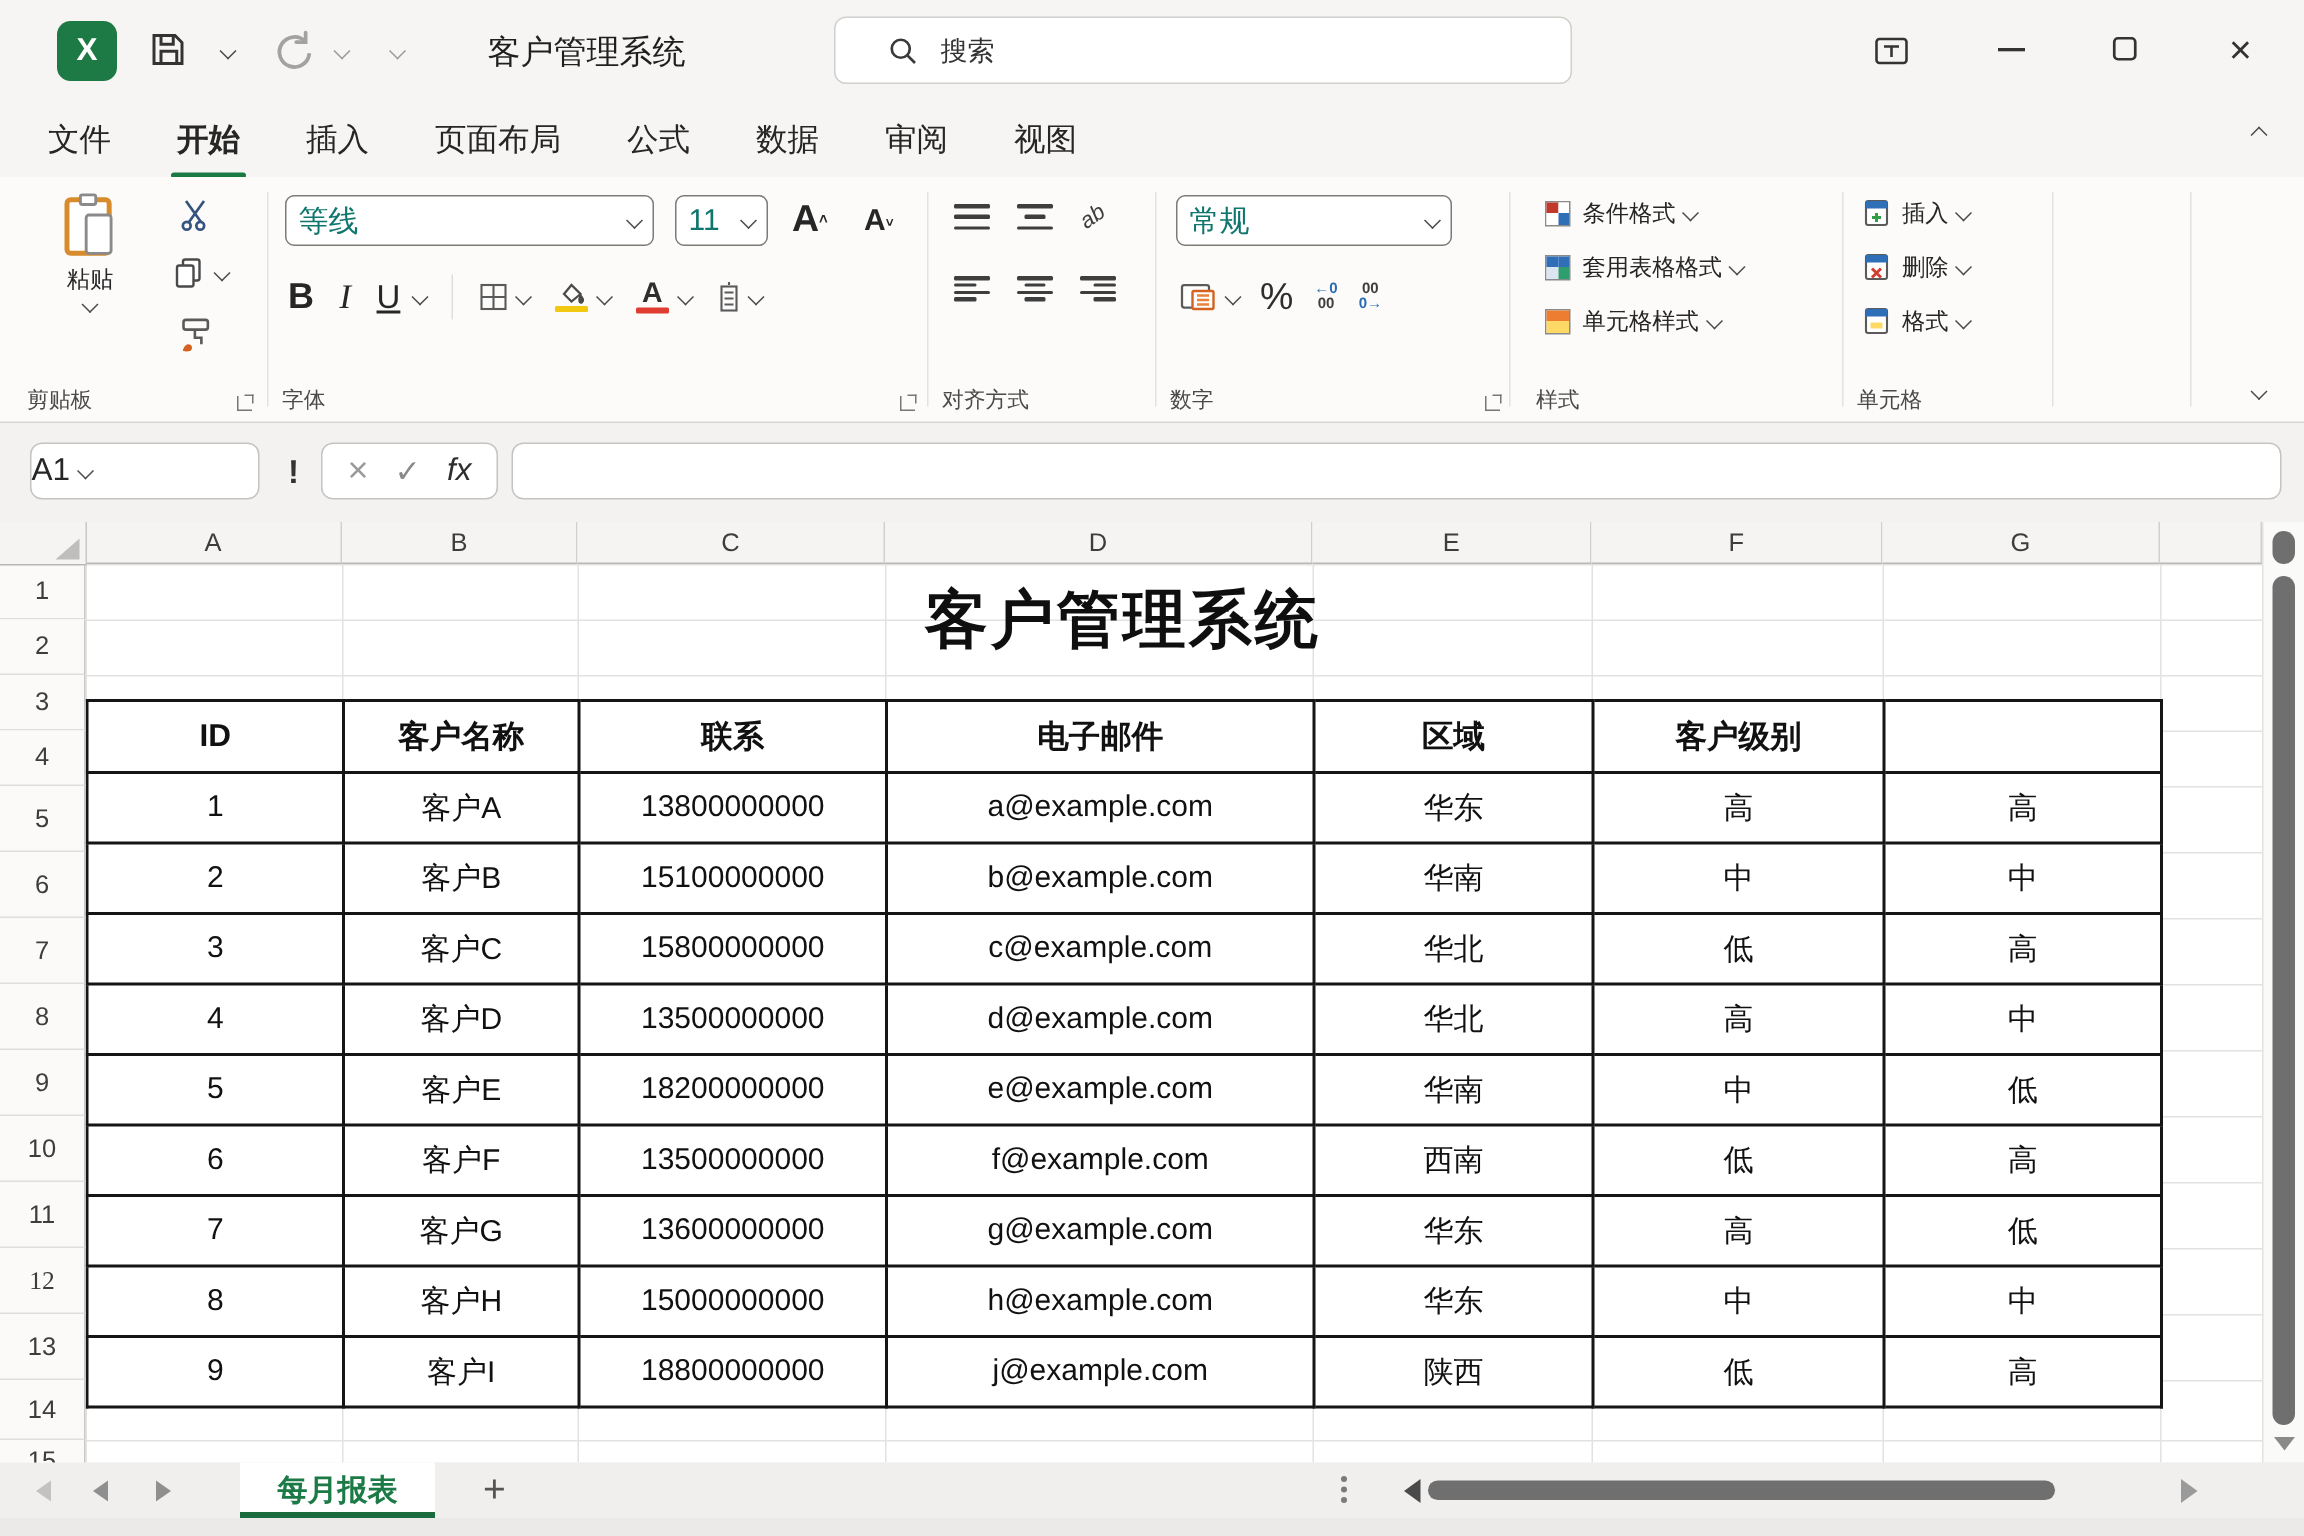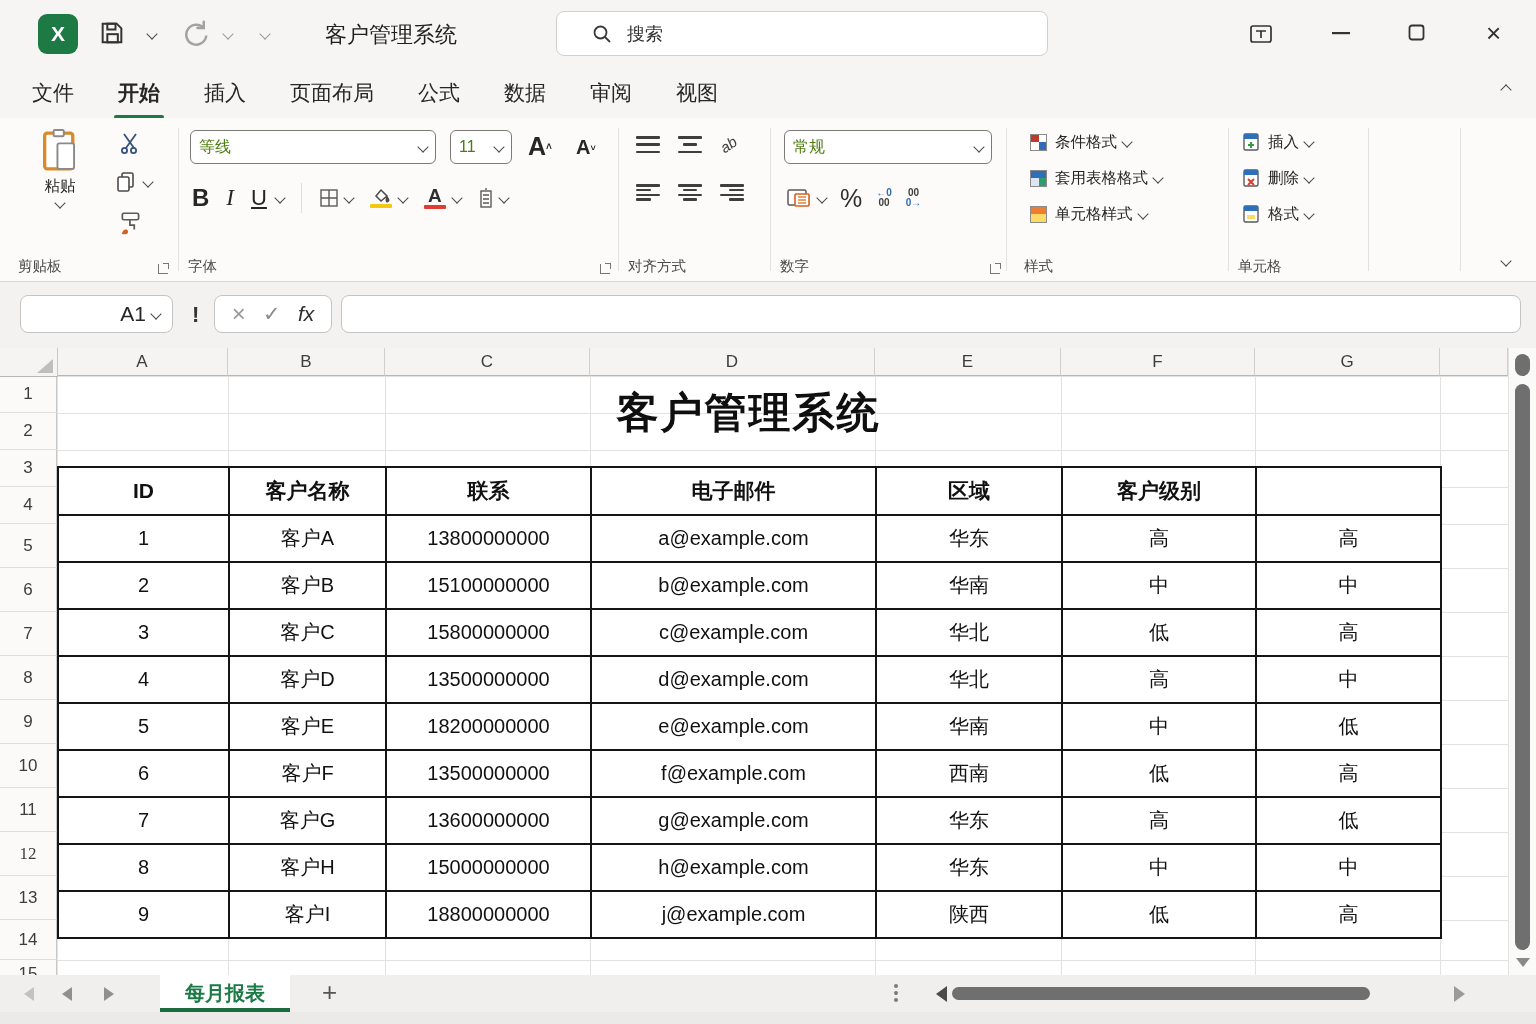--- a/index.html
+++ b/index.html
@@ -26,21 +26,21 @@
   .tab.active::after{content:"";position:absolute;left:-2px;right:-2px;bottom:-6px;height:4px;background:#1b7a43;border-radius:2px}
   .collapse-chev{position:absolute;right:26px;top:86px}
   
   .ribbon{position:absolute;top:118px;left:0;right:0;height:163px;background:#fcfbfa;border-bottom:1px solid #d8d6d3}
   .rgroup{position:absolute;top:0;bottom:0}
   .vsep{position:absolute;top:10px;bottom:10px;width:1px;background:#e4e2df}
   .grouplabel{position:absolute;bottom:5px;left:0;right:0;text-align:left;font-size:14.5px;color:#4a4a4a}
   .launcher{position:absolute;right:2px;bottom:7px;width:9px;height:9px;border-left:1.5px solid #777;border-bottom:1.5px solid #777}
   .launcher::after{content:"";position:absolute;right:-1px;top:-1px;width:5px;height:5px;border-right:1.5px solid #777;border-top:1.5px solid #777}
   .rbtn{display:inline-flex;align-items:center;background:none;border:0;padding:0;font:inherit;color:#262626}
-  .inputbox{background:#fff;border:1.5px solid #7d7b78;border-radius:6px;display:flex;align-items:center;box-sizing:border-box;font-size:16px;color:#4d7c0f;padding:0 8px;justify-content:space-between}
+  .inputbox{background:#fff;border:1.5px solid #7d7b78;border-radius:6px;display:flex;align-items:center;box-sizing:border-box;font-size:20px;color:#0f766e;padding:0 8px;justify-content:space-between}
   .bars{width:24px;height:17px;display:flex;flex-direction:column;justify-content:space-between}
   .bars i{display:block;height:2.5px;background:#3e3e3e;border-radius:1px;width:100%}
   .bars.al i:nth-child(even){width:62%;align-self:flex-start}
   .bars.ac i:nth-child(even){width:62%;align-self:center}
   .bars.ar i:nth-child(even){width:62%;align-self:flex-end}
   .colorbar{display:block;height:4px;width:22px;border-radius:1px;margin-top:1px}
   .bigA{font-size:19px;font-weight:bold;color:#2e2e2e;line-height:16px}
   .dec{font-size:10px;line-height:10px;color:#3e3e3e;font-weight:bold;text-align:center}
   .dec b{color:#2b6cb3}
   .sic{width:17px;height:17px;display:grid;grid-template-columns:1fr 1fr;grid-template-rows:1fr 1fr;border:1px solid #8a8a8a;box-sizing:border-box;margin-right:8px;flex:none}
@@ -277,21 +277,21 @@
           <i></i>
           <i></i>
           <i></i>
         </span>
     </div>
     <div class="grouplabel">对齐方式</div>
   </div>
   <div class="vsep" style="left:770px"></div>
 
   <div class="rgroup" style="left:780px;width:222px">
-    <div class="inputbox" style="position:absolute;left:4px;top:12px;width:208px;height:34px">
+    <div class="inputbox" style="position:absolute;left:4px;top:12px;width:184px;height:34px">
       <span>常规</span>
         <i class="chev"></i>
     </div>
     <div style="position:absolute;left:6px;top:62px;display:flex;align-items:center;gap:14px;height:36px">
       <button class="rbtn">
         <span>
           <svg width="26" height="20" viewBox="0 0 26 20" fill="none">
             <rect x="2" y="2" width="18" height="15" rx="1.5" stroke="#5a5a5a" stroke-width="1.5" fill="#fff"></rect>
             <rect x="9" y="6" width="14" height="12" rx="1" fill="#fff" stroke="#d3611f" stroke-width="1.6"></rect>
             <path d="M12 9h8M12 12h8M12 15h8" stroke="#e8833a" stroke-width="1.6"></path>
@@ -387,21 +387,21 @@
     </div>
     <div class="grouplabel">单元格</div>
   </div>
   <div class="vsep" style="left:1368px"></div>
 
   <div class="vsep" style="left:1460px"></div>
   <i class="chev" style="position:absolute;right:26px;bottom:16px"></i>
 </div>
 
 <div class="formulabar">
-  <div class="fbox" style="left:20px;width:153px;padding:0 12px;justify-content:flex-end">
+  <div class="fbox" style="left:20px;width:153px;padding:0 0;justify-content:flex-start">
     <span style="font-size:21px">A1</span>
       <i class="chev"></i>
   </div>
   <span class="abs" style="left:192px;top:20px;font-size:22px;font-weight:bold;color:#333">!</span>
   <div class="fbox" style="left:214px;width:118px;justify-content:space-around;padding:0 8px">
     <span style="color:#9a9a9a;font-size:24px">×</span>
     <span style="color:#8a8a8a;font-size:21px">✓</span>
     <span style="font-style:italic;font-family:Liberation Sans, sans-serif;font-size:21px;color:#2e2e2e">fx</span>
   </div>
   <div class="fbox" style="left:341px;width:1180px;padding:0 12px;font-size:20px">

